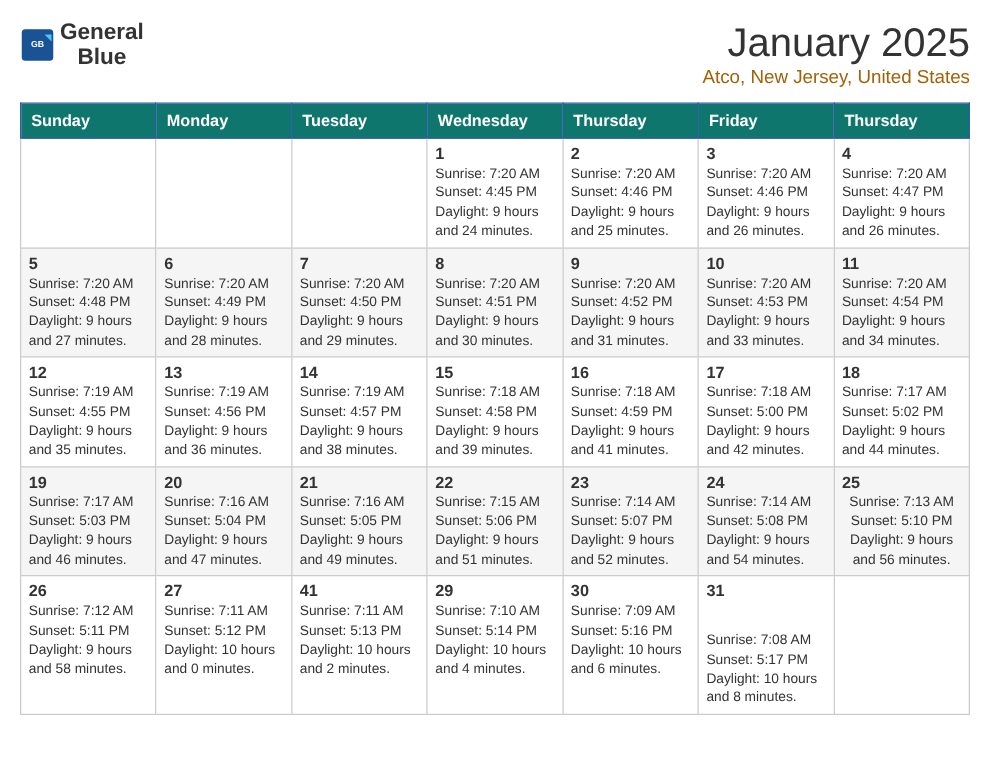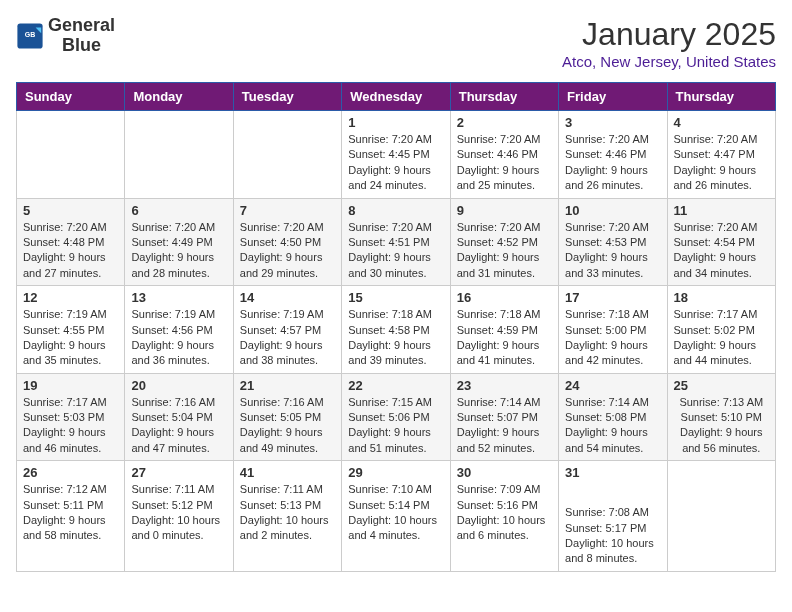--- a/index.html
+++ b/index.html
@@ -35,29 +35,29 @@
     .title-block {
       text-align: right;
     }
     .month-title {
       font-size: 32px;
       font-weight: normal;
       color: #333;
     }
     .location {
       font-size: 15px;
-      color: #4c1d95;
+      color: #a16207;
     }
     .calendar {
       width: 100%;
       border-collapse: collapse;
       border: 1px solid #ccc;
     }
     .calendar th {
-      background-color: #701a75;
+      background-color: #0f766e;
       color: #fff;
       font-size: 13px;
       font-weight: bold;
       padding: 6px 8px;
       text-align: left;
       border: 1px solid #2b5ba8;
     }
     .calendar td {
       border: 1px solid #ccc;
       vertical-align: top;

